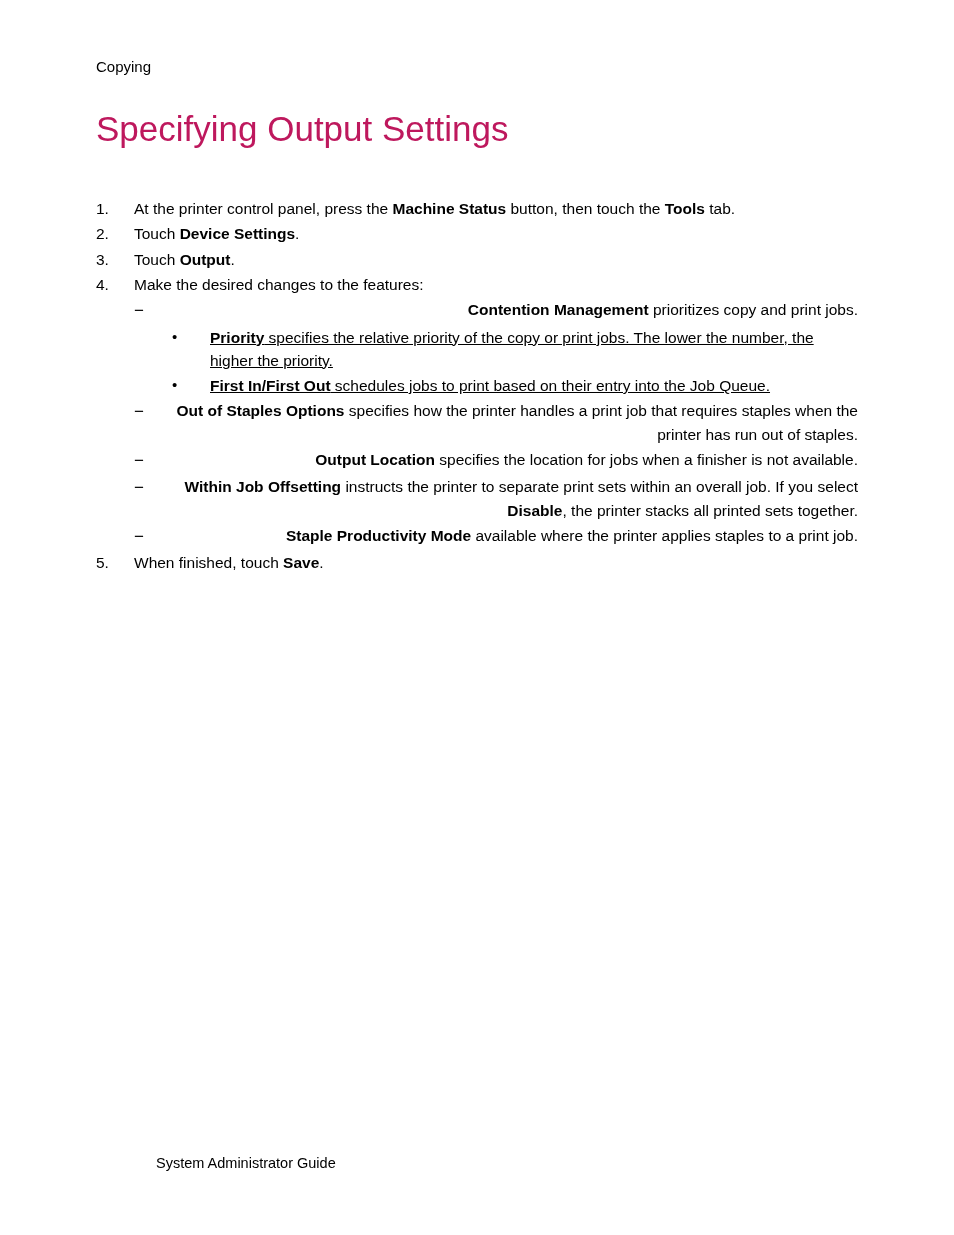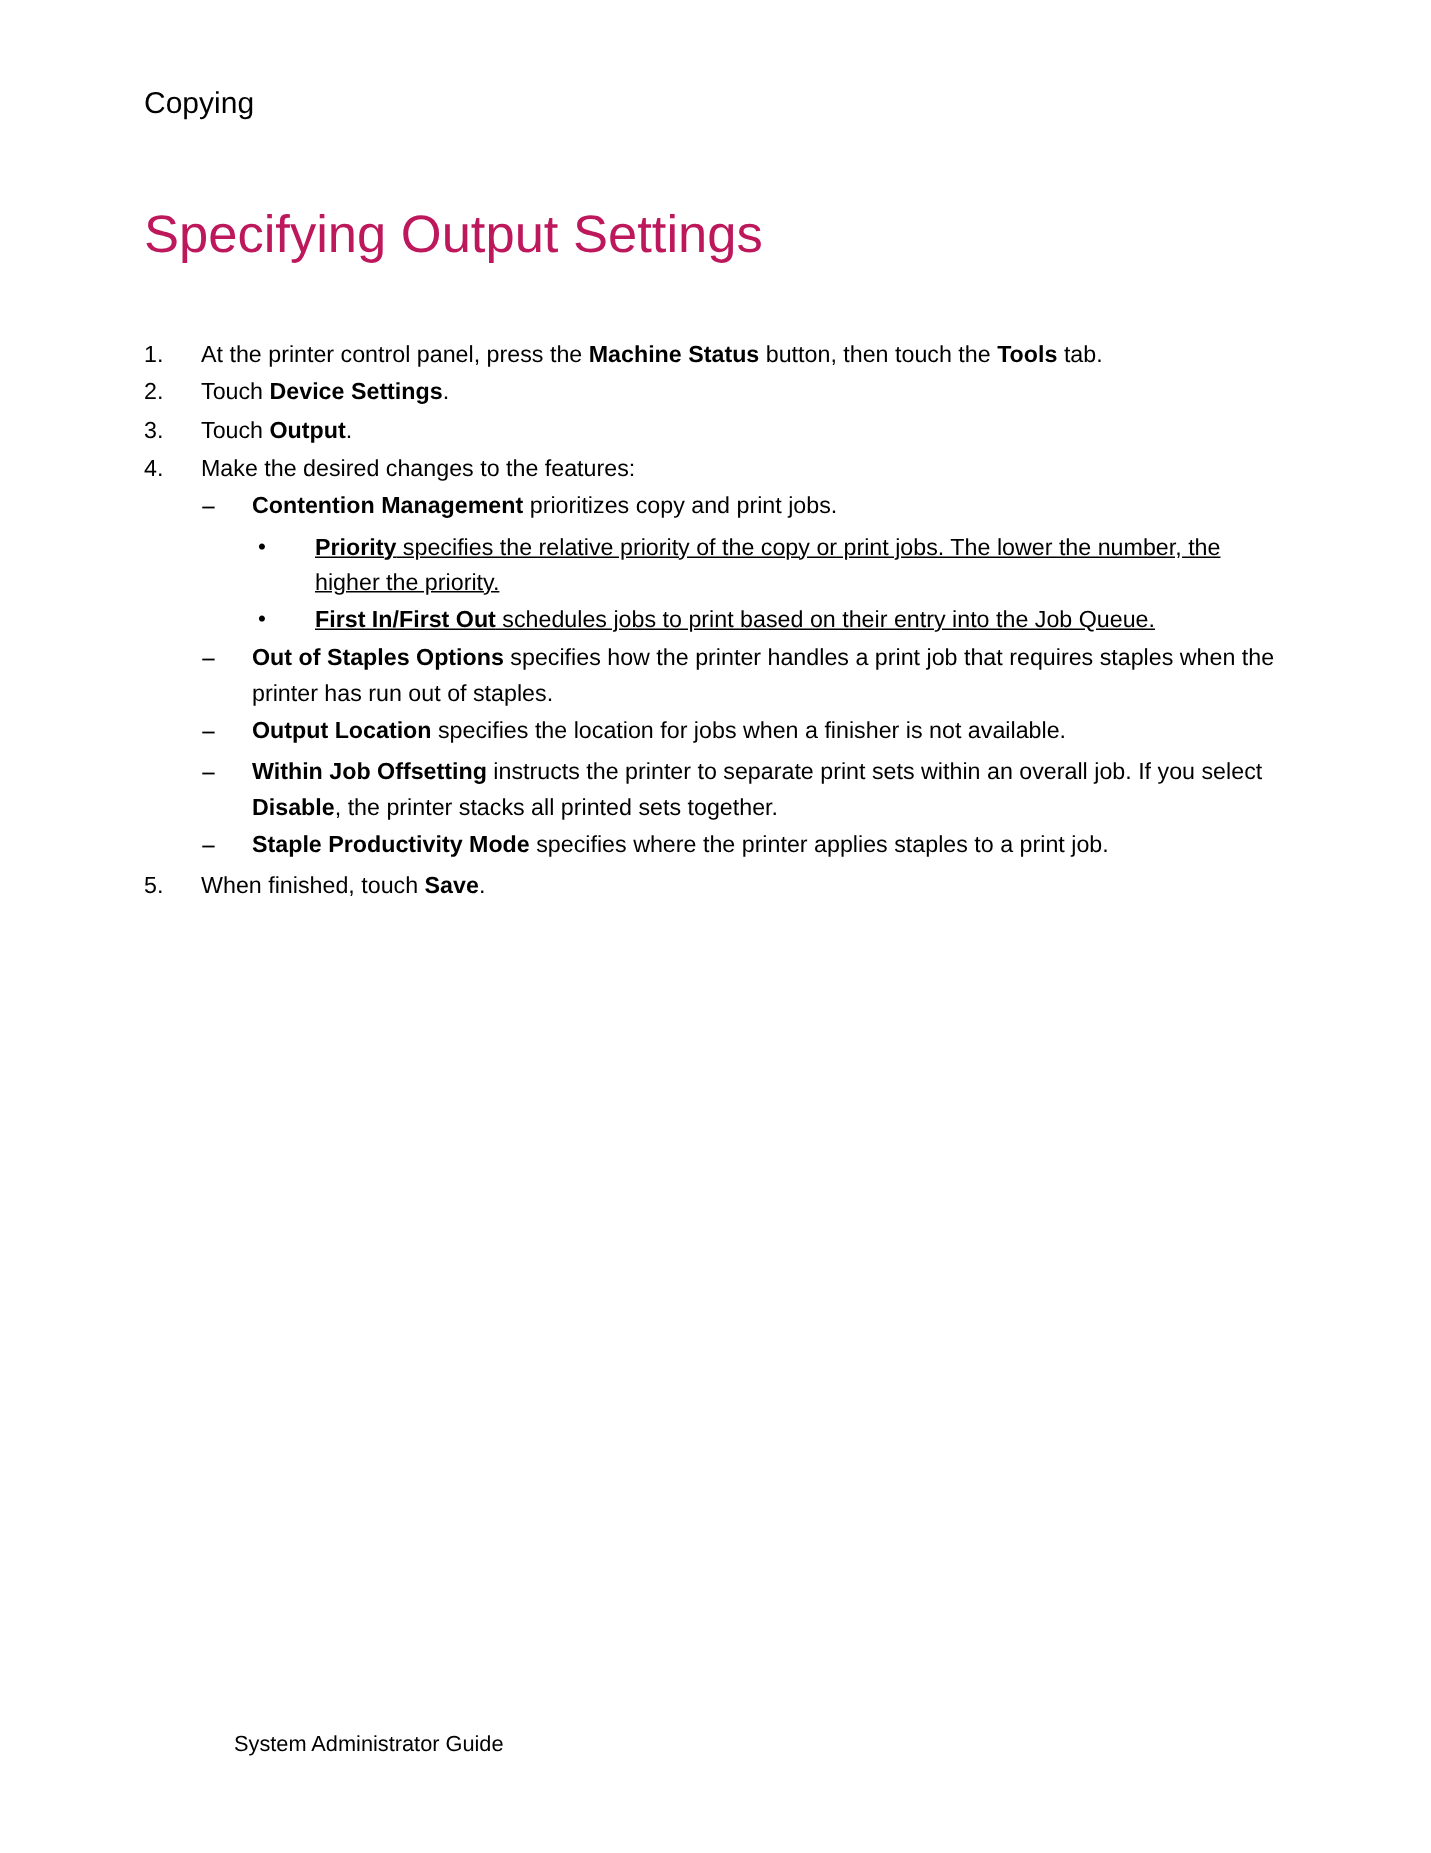--- a/index.html
+++ b/index.html
@@ -6,22 +6,22 @@
   body {
     width: 954px;
     height: 1235px;
     background: #fff;
     font-family: Arial, Helvetica, sans-serif;
     color: #000;
     position: relative;
     padding: 58px 96px 0 96px;
   }
   .header-section {
-    font-size: 20px;
-    margin-bottom: 56px;
+    font-size: 15px;
+    margin-bottom: 34px;
   }
   .title {
     font-size: 35px;
     font-weight: 400;
     color: #be185d;
     margin-bottom: 48px;
   }
   .content {
     font-size: 15.5px;
     line-height: 1.5;
@@ -41,21 +41,21 @@
   .sub-row {
     display: flex;
     margin-left: 38px;
     margin-bottom: 2px;
   }
   .sub-dash {
     width: 34px;
     flex-shrink: 0;
     font-size: 17px;
   }
-  .sub-text { flex: 1; }
+  .sub-text { flex: 1; text-align: right; }
   .bullet-row {
     display: flex;
     margin-left: 72px;
     margin-bottom: 2px;
   }
   .bullet-dot {
     width: 42px;
     flex-shrink: 0;
     font-size: 15px;
     padding-left: 4px;
@@ -155,21 +155,21 @@
   <div class="sub-row">
     <div class="sub-dash">−</div>
     <div class="sub-text">
       <span class="bold">Within Job Offsetting</span><span> instructs the printer to separate print sets within an overall job. If you select </span><span class="bold">Disable</span><span>, the printer stacks all printed sets together.</span>
     </div>
   </div>
 
   <div class="sub-row">
     <div class="sub-dash">−</div>
     <div class="sub-text">
-      <span class="bold">Staple Productivity Mode</span><span> specifies where the printer applies staples to a print job.</span>
+      <span class="bold">Staple Productivity Mode</span><span> available where the printer applies staples to a print job.</span>
     </div>
   </div>
 
   <div class="ol-row">
     <div class="ol-num">5.</div>
     <div class="ol-text">
       <span>When finished, touch </span><span class="bold">Save</span><span>.</span>
     </div>
   </div>
 

